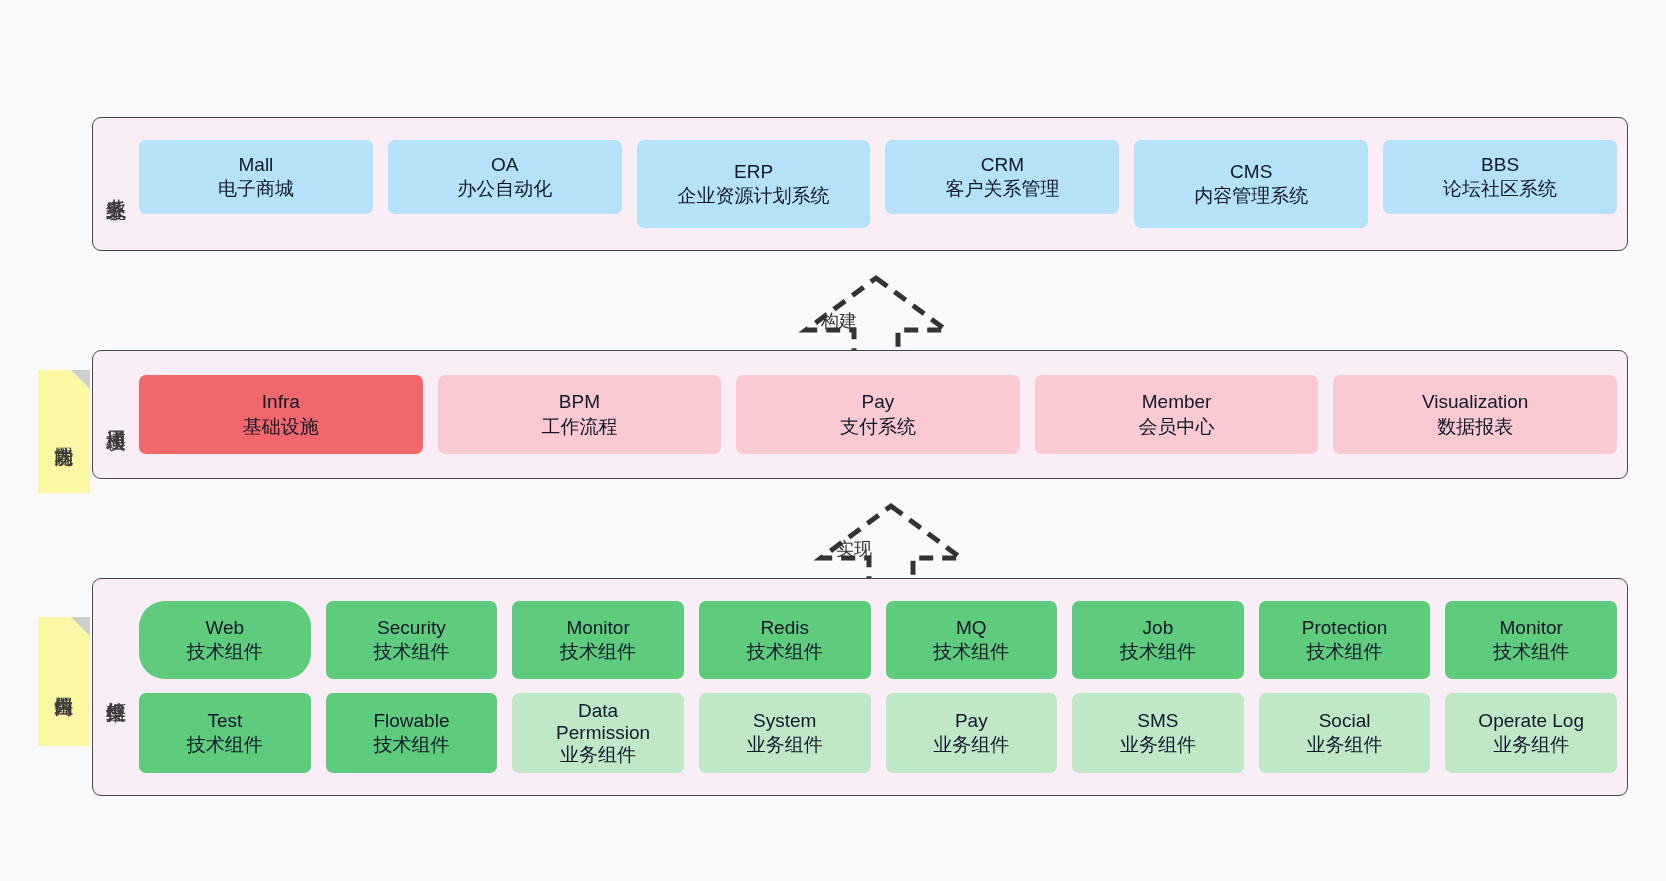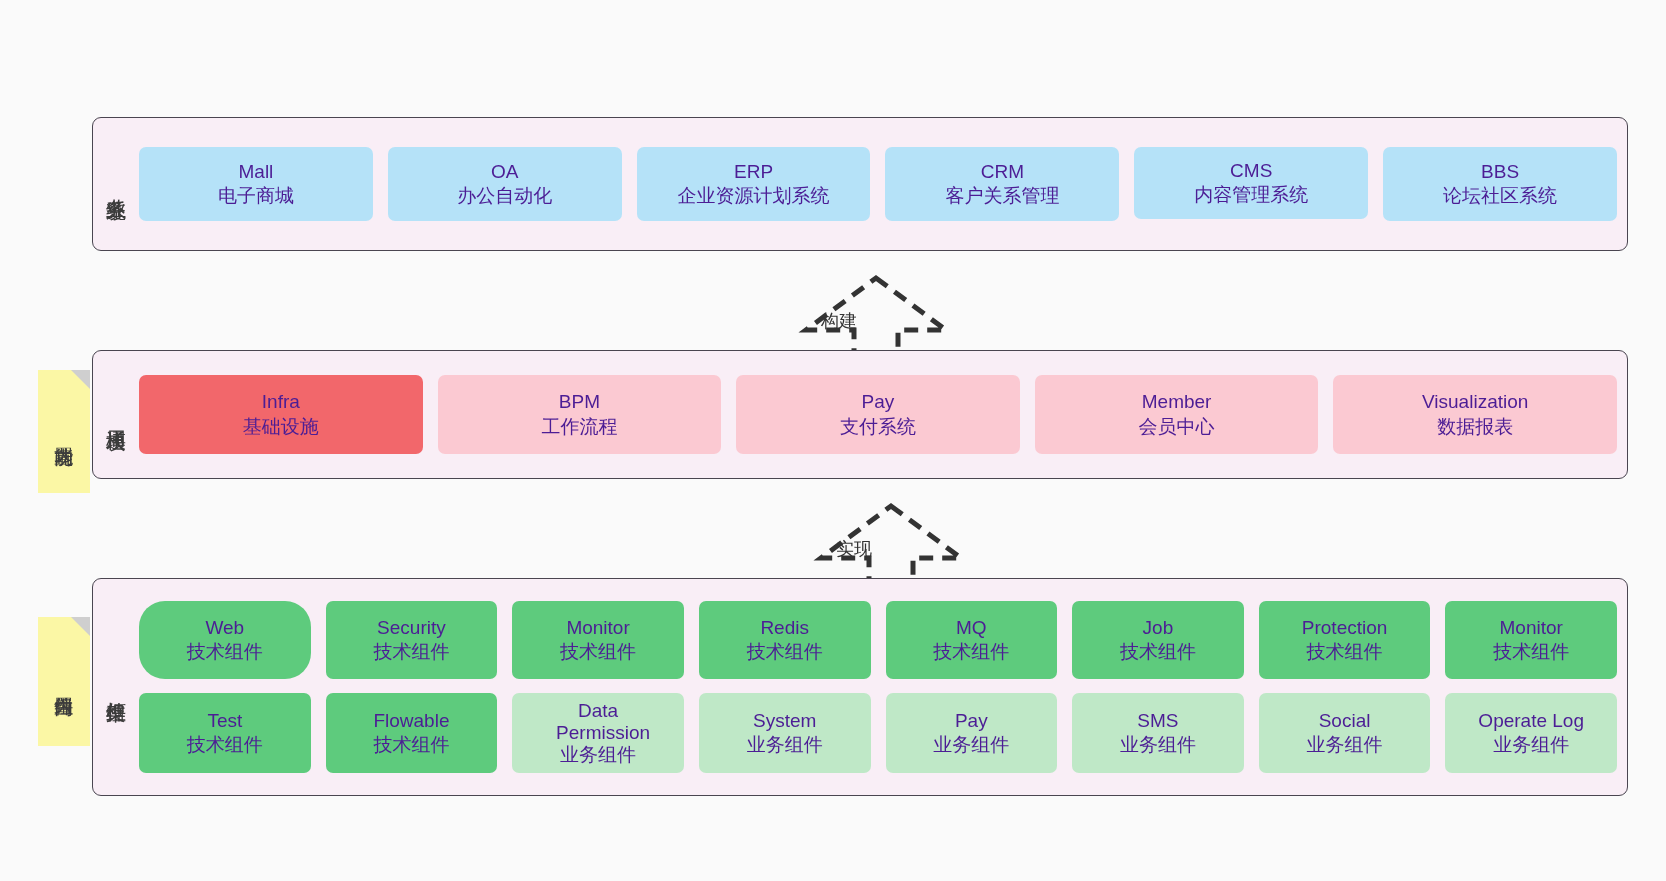--- a/index.html
+++ b/index.html
@@ -69,21 +69,21 @@
   .card {
     flex: 1 1 0;
     border-radius: 7px;
     display: flex;
     flex-direction: column;
     align-items: center;
     justify-content: center;
     text-align: center;
     font-size: 19px;
     line-height: 1.28;
-    color: #4c1d95;
+    color: #0f172a;
     box-sizing: border-box;
     padding: 20px 6px;
   }
   .card .en { display: block; }
   .card .cn { display: block; }
 
   .c-blue        { background: #b5e2f8; }
   .c-red         { background: #f2676b; }
   .c-pink        { background: #fbc9d2; }
   .c-green       { background: #5ecb7d; }
@@ -140,29 +140,29 @@
       <div class="card-row">
 
         <div class="card c-blue" style="height:74px;">
           <span class="en">Mall</span>
           <span class="cn">电子商城</span>
         </div>
         <div class="card c-blue" style="height:74px;">
           <span class="en">OA</span>
           <span class="cn">办公自动化</span>
         </div>
-        <div class="card c-blue" style="height:74px;">
+        <div class="card c-blue" style="height:88px;">
           <span class="en">ERP</span>
           <span class="cn">企业资源计划系统</span>
         </div>
         <div class="card c-blue" style="height:74px;">
           <span class="en">CRM</span>
           <span class="cn">客户关系管理</span>
         </div>
-        <div class="card c-blue" style="height:72px;">
+        <div class="card c-blue" style="height:88px;">
           <span class="en">CMS</span>
           <span class="cn">内容管理系统</span>
         </div>
         <div class="card c-blue" style="height:74px;">
           <span class="en">BBS</span>
           <span class="cn">论坛社区系统</span>
         </div>
 
       </div>
     </div>

